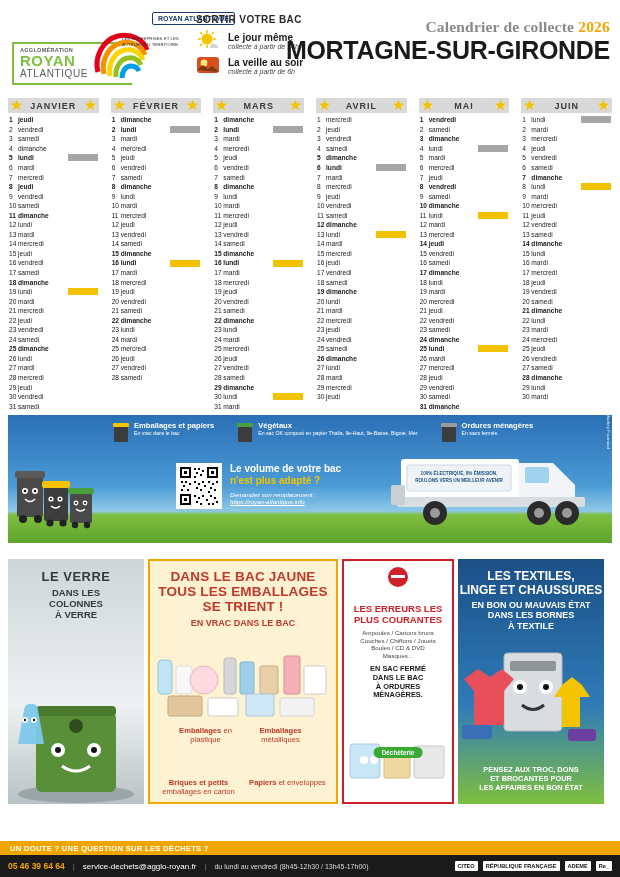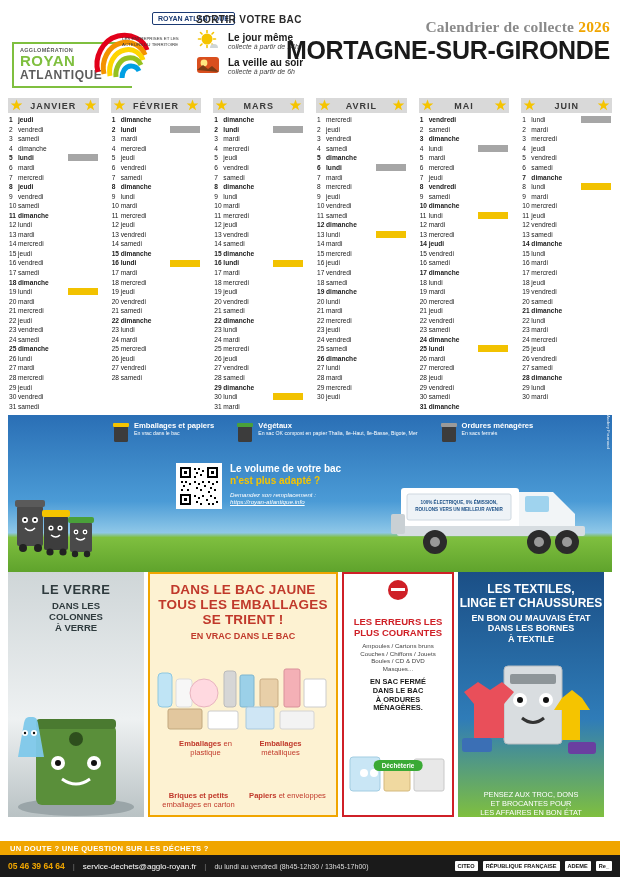--- a/index.html
+++ b/index.html
@@ -15,21 +15,21 @@
   .header { position: relative; height: 96px; padding: 6px 8px 0 8px; }
   .logo-block { position: absolute; left: 12px; top: 10px; width: 150px; }
   .logo-agglo {
     border: 2px solid #7fbf3f; border-right: none;
     padding: 3px 4px 4px 6px; width: 120px;
     position: relative;
     margin-top: 32px;
   }
   .logo-agglo .l1 { font-size: 5.5px; font-weight: bold; color: #5c5c5c; letter-spacing: .3px; }
   .logo-agglo .l2 { font-size: 15px; font-weight: bold; color: #7fbf3f; line-height: 15px; letter-spacing: .5px;}
-  .logo-agglo .l3 { font-size: 12px; font-weight: bold; color: #5c5c5c; letter-spacing: .6px; }
+  .logo-agglo .l3 { font-size: 10px; font-weight: normal; color: #5c5c5c; letter-spacing: .6px; }
   .logo-royan-bleu {
     position: absolute; left: 152px; top: 12px;
     font-size: 7px; font-weight: bold; color: #1b3a73;
     border: 1px solid #1b3a73; padding: 2px 5px; border-radius: 2px;
     background: #fff;
   }
   .logo-swirl {
     position: absolute; left: 92px; top: 28px; width: 62px; height: 52px;
   }
   .swirl-txt { position: absolute; left: 122px; top: 36px; font-size: 4.4px; color: #333; line-height: 5.5px; width: 60px;}
@@ -69,21 +69,21 @@
   .day.bold { font-weight: bold; }
   .bar {
     position: absolute; right: 1px; top: 1.3px; height: 7px; width: 30px;
   }
   .bar.grey { background: #a6a6a6; }
   .bar.yellow { background: #f2c200; }
   .bar.w30 { width: 30px; }
 
   
   .banner {
-    position: relative; margin: 4px 8px 0 8px; height: 157px;
+    position: relative; margin: 4px 8px 0 8px; height: 128px;
     background: linear-gradient(#2a6fb5 0%, #4b9bd6 55%, #8fc8e8 75%, #7fbf3f 78%, #5fa32c 100%);
     overflow: hidden;
   }
   .legend { position: absolute; top: 6px; left: 104px; display: flex; gap: 22px; }
   .leg { display: flex; align-items: flex-start; gap: 4px; }
   .leg-bin { width: 18px; height: 22px; position: relative; }
   .leg-txt .lt1 { font-size: 7.6px; font-weight: bold; color: #fff; line-height: 9px;}
   .leg-txt .lt2 { font-size: 5.2px; color: #fff; line-height: 6px; }
   .qr-block { position: absolute; left: 168px; top: 48px; display: flex; gap: 8px; align-items: flex-start;}
   .qr { width: 46px; height: 46px; background: #fff; padding: 2px; }
@@ -92,21 +92,21 @@
   .qr-right .q2 { font-size: 6.2px; color: #fff; margin-top: 4px; font-style: italic;}
   .qr-right .q3 { font-size: 6.2px; color: #fff; font-style: italic; text-decoration: underline;}
   .credit {
     position: absolute; right: 1px; top: 34px; font-size: 4.4px; color: #dfe9f2;
     transform: rotate(90deg); transform-origin: right top; white-space: nowrap;
   }
   .truck { position: absolute; right: 6px; bottom: 6px; width: 215px; height: 92px; }
   .bins-left { position: absolute; left: 6px; bottom: 4px; width: 96px; height: 92px; }
 
   
-  .panels { display: flex; gap: 4px; margin: 0 8px 0 8px; height: 245px; }
+  .panels { display: flex; gap: 4px; margin: 16px 8px 0 8px; height: 245px; }
   .panel { position: relative; overflow: hidden; }
   .p-verre { width: 136px; background: linear-gradient(#cfd6d8, #eef1f2 60%, #b9c2c4); }
   .p-jaune { width: 190px; background: #fdf2d2; border: 2px solid #f0a500; }
   .p-err   { width: 112px; background: #fff; border: 2px solid #cf2027; }
   .p-text  { width: 146px; background: linear-gradient(#1b4f86, #2f7cb8 60%, #7fbf3f 100%); }
 
   .p-verre h2 { font-size: 13px; font-weight: bold; color: #2f3b3e; text-align: center; margin-top: 10px; letter-spacing: .5px;}
   .p-verre h3 { font-size: 9.5px; font-weight: bold; color: #2f3b3e; text-align: center; line-height: 11px; margin-top: 3px;}
   .p-jaune h2 { font-size: 13.5px; font-weight: bold; color: #c0392b; text-align: center; margin-top: 8px; line-height: 15px; letter-spacing: .2px;}
   .p-jaune h3 { font-size: 9px; font-weight: bold; color: #c0392b; text-align: center; margin-top: 4px;}
@@ -114,22 +114,22 @@
   .p-err .items { font-size: 6.2px; color: #444; text-align: center; line-height: 7.6px; margin-top: 4px;}
   .p-err .sac { font-size: 7.4px; font-weight: bold; color: #1a1a1a; text-align: center; line-height: 8.6px; margin-top: 6px;}
   .p-err .decheterie {
     position: absolute; left: 50%; transform: translateX(-50%); bottom: 44px;
     background: #3aaa35; color: #fff; font-size: 6.4px; font-weight: bold;
     padding: 2px 8px; border-radius: 8px; white-space: nowrap;
   }
   .p-text h2 { font-size: 12px; font-weight: bold; color: #fff; text-align: center; margin-top: 10px; line-height: 14px;}
   .p-text h3 { font-size: 9px; font-weight: bold; color: #fff; text-align: center; line-height: 10.5px; margin-top: 3px;}
   .p-text .bottom {
-    position: absolute; bottom: 0; width: 100%; text-align: center;
-    font-size: 7.4px; font-weight: normal; color: #fff; line-height: 9px;
+    position: absolute; bottom: 12px; width: 100%; text-align: center;
+    font-size: 7.4px; font-weight: bold; color: #fff; line-height: 9px;
   }
   .p-err .circle-bar {
     width: 20px; height: 20px; border-radius: 50%; background: #cf2027;
     margin: 6px auto 0; position: relative;
   }
   .p-err .circle-bar:after {
     content: ""; position: absolute; left: 3px; top: 8.5px; width: 14px; height: 3px; background: #fff;
   }
   .cat-label { font-size: 7.6px; font-weight: bold; color: #c0392b; text-align: center; line-height: 9px; }
   .cat-label em { font-style: normal; font-weight: normal; }

